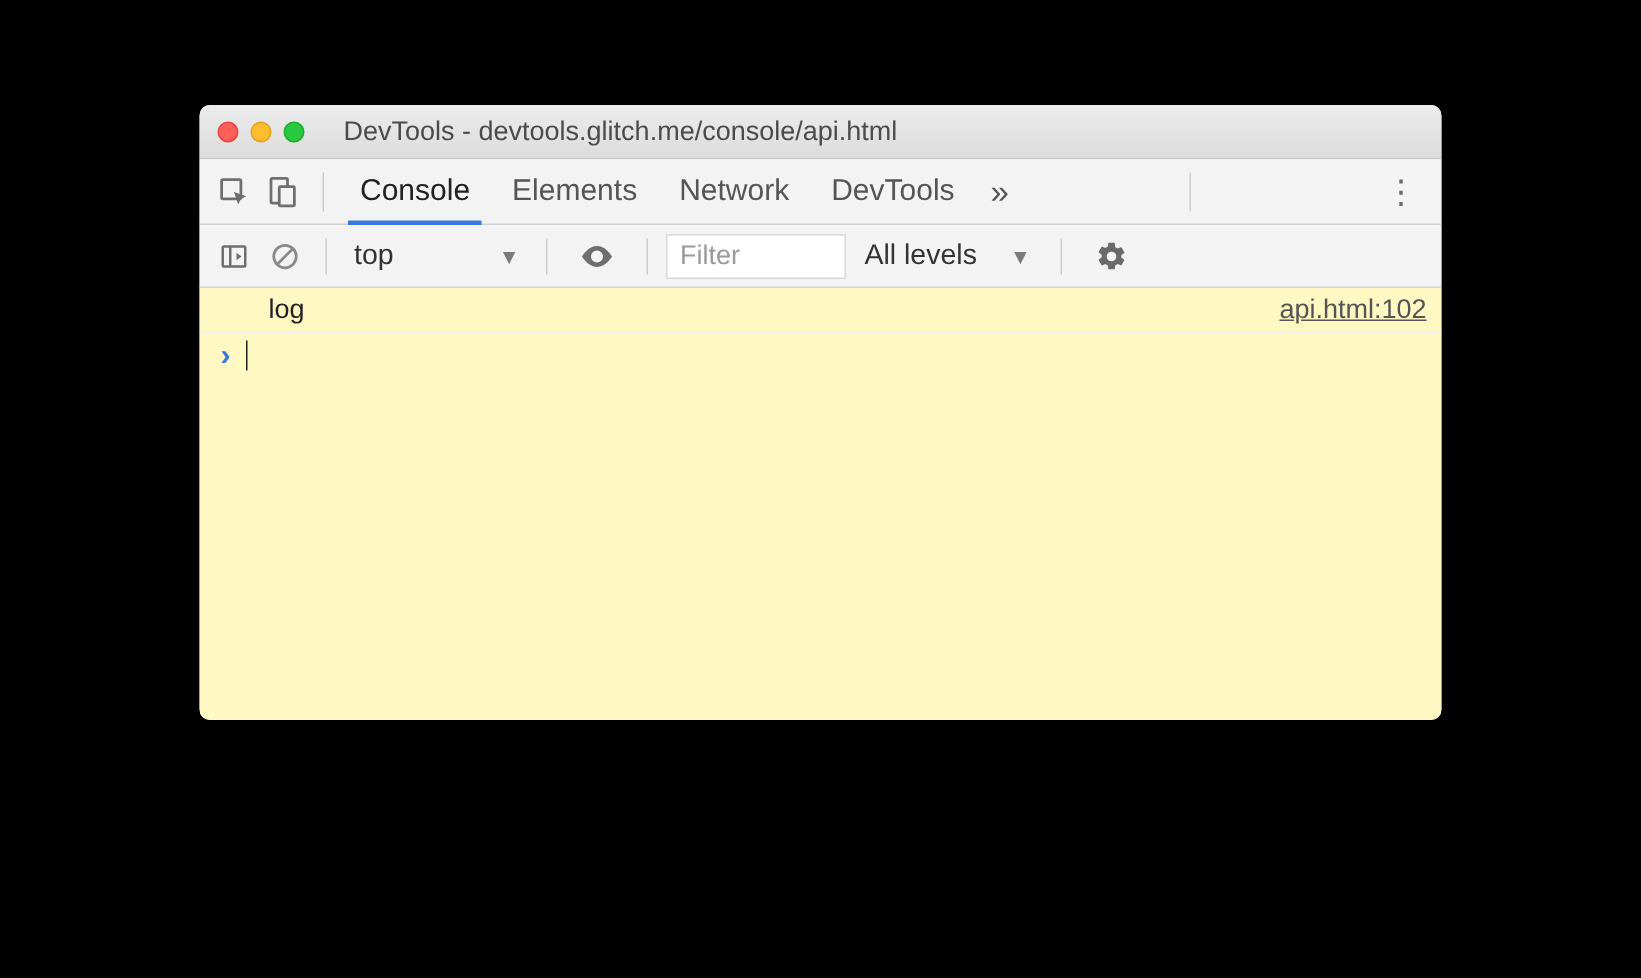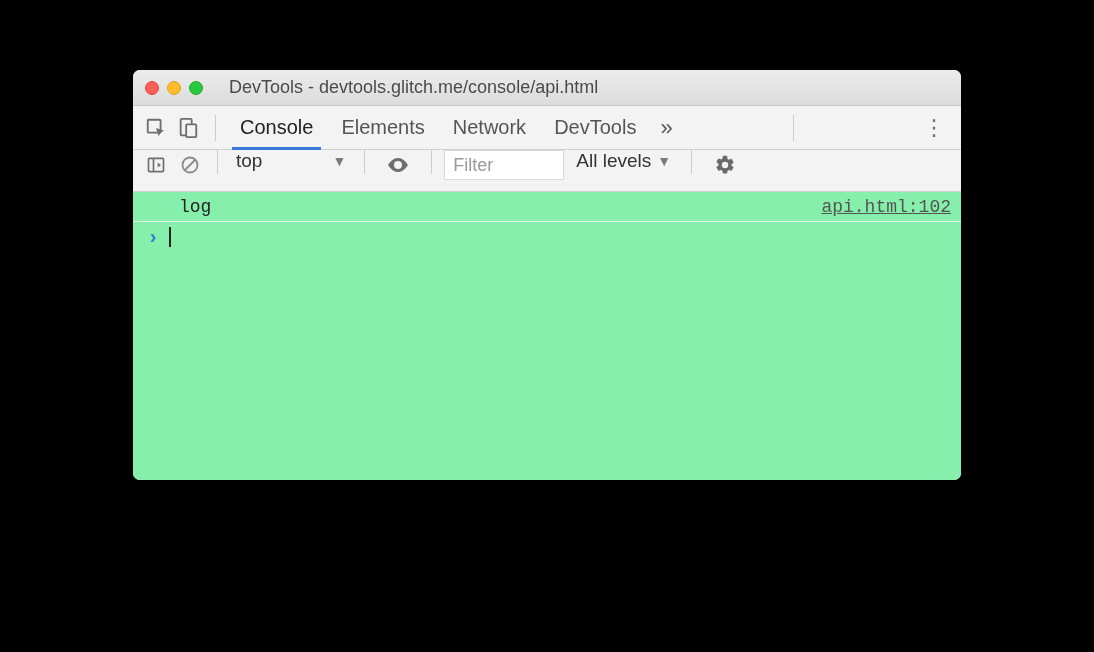--- a/index.html
+++ b/index.html
@@ -69,44 +69,44 @@
   .tab.active::after{
     content:'';position:absolute;left:6px;right:6px;bottom:-1px;height:3px;background:#3879d9;
   }
   .more-tabs{font-size:22px;color:#555;padding:0 10px;}
   .kebab{margin-left:auto;font-size:22px;color:#6a6a6a;padding:0 8px;}
   
   .console-bar{
     height:42px;
     background:#f3f3f3;
     border-bottom:1px solid #d1d1d1;
-    display:flex;align-items:flex-start;
+    display:flex;align-items:center;
     padding:0 8px;
     font-size:19px;color:#555;
     gap:4px;
   }
   .cb-icon{
     width:30px;height:30px;display:flex;align-items:center;justify-content:center;color:#6e6e6e;
   }
   .vsep2{width:1px;height:24px;background:#ccc;margin:0 8px;}
   .context-picker{
     display:flex;align-items:center;gap:70px;
     padding:0 6px;color:#333;
   }
   .context-caret{color:#7a7a7a;font-size:14px;}
   .eye{margin:0 6px;}
   .filter-input{
     border:1px solid #d9d9d9;background:#fff;height:30px;width:120px;
     font-size:18px;color:#7f1d1d;padding:0 8px;outline:none;
   }
   .filter-input::placeholder{color:#9a9a9a;}
-  .levels{display:flex;align-items:center;gap:6px;padding:0 8px;color:#333;}
+  .levels{display:flex;align-items:center;gap:22px;padding:0 8px;color:#333;}
   .gear{margin-left:6px;color:#6a6a6a;}
   
-  .console-body{flex:1;background:#86efac;font-family:Liberation Mono, monospace;font-size:18px;}
+  .console-body{flex:1;background:#fef9c3;font-family:Liberation Sans, sans-serif;font-size:18px;}
   .row{
     display:flex;align-items:center;
     border-bottom:1px solid #eee;
     height:30px;
     padding:0 10px 0 46px;
   }
   .row .msg{color:#222;}
   .row .src{margin-left:auto;color:#545454;text-decoration:underline;text-align:center;}
   .prompt-row{
     display:flex;align-items:center;height:30px;padding:0 10px 0 14px;

